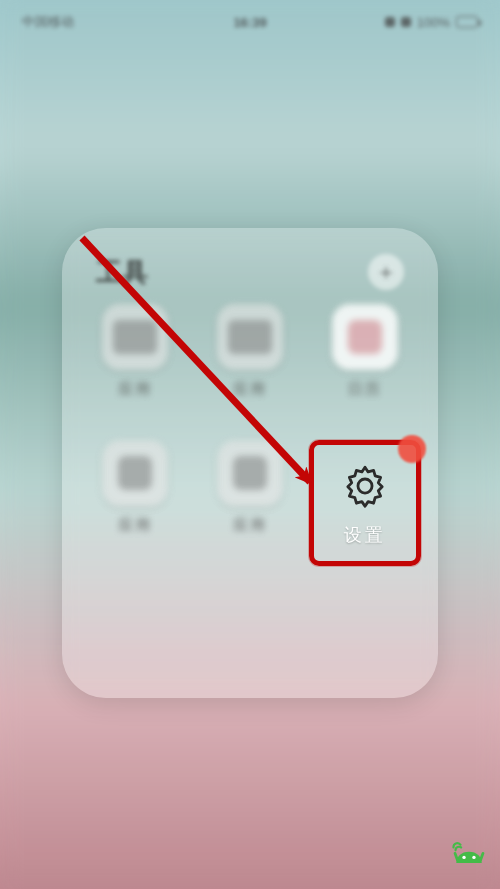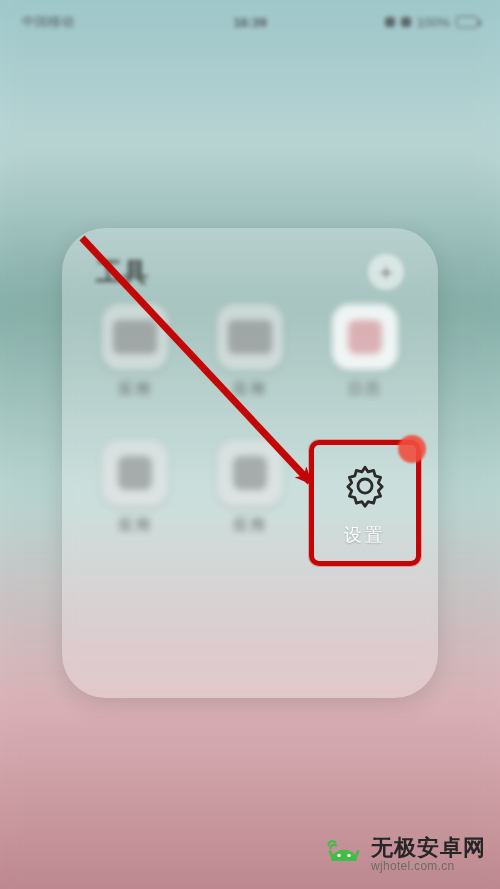--- a/index.html
+++ b/index.html
@@ -226,19 +226,15 @@
         <circle cx="17" cy="26" r="2.4" fill="#fff"></circle>
         <circle cx="31" cy="26" r="2.4" fill="#fff"></circle>
         <rect x="4" y="18" width="4" height="14" rx="2" transform="rotate(-20 6 25)"></rect>
         <rect x="40" y="18" width="4" height="14" rx="2" transform="rotate(20 42 25)"></rect>
       </g>
       <g stroke="#3bbf3f" stroke-width="3" stroke-linecap="round" fill="none">
         <path d="M2 12 C 2 6, 8 4, 12 8"></path>
         <path d="M5 16 C 5 11, 10 10, 13 12"></path>
       </g>
     </svg>
-    <div class="wm-text">
-      <span class="t1">无极安卓网</span>
-      <span class="t2">wjhotel.com.cn</span>
-    </div>
   </div>
 
 </div>
 
 </body></html>

